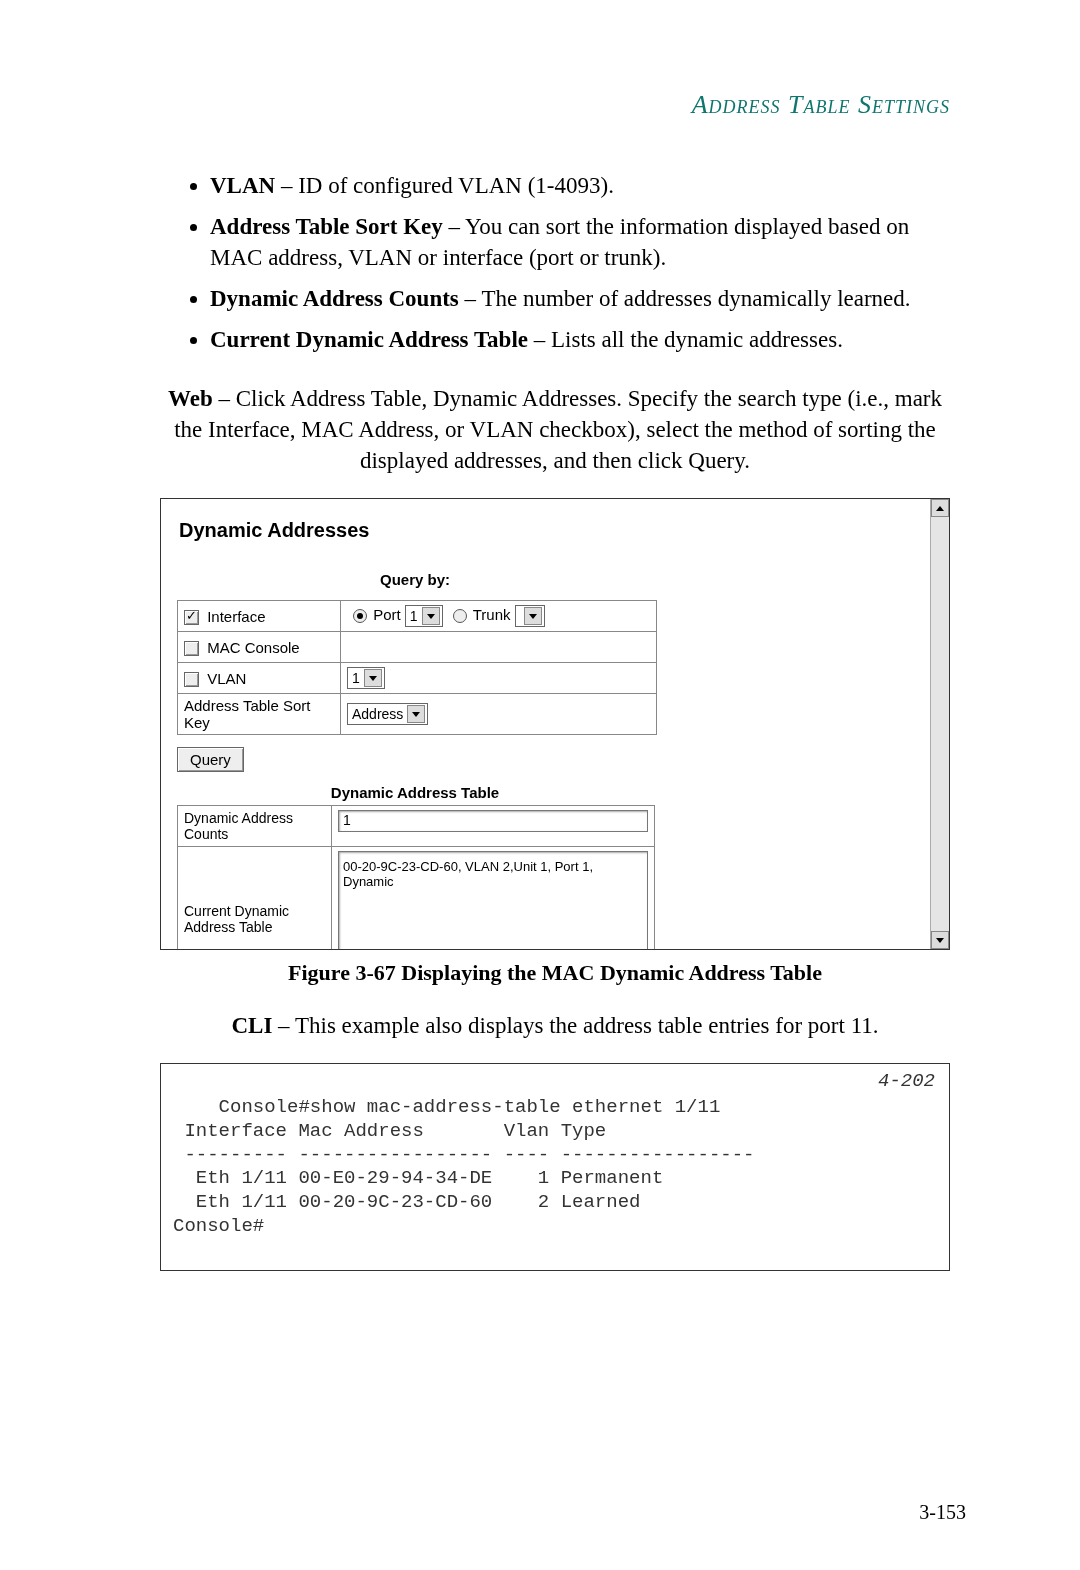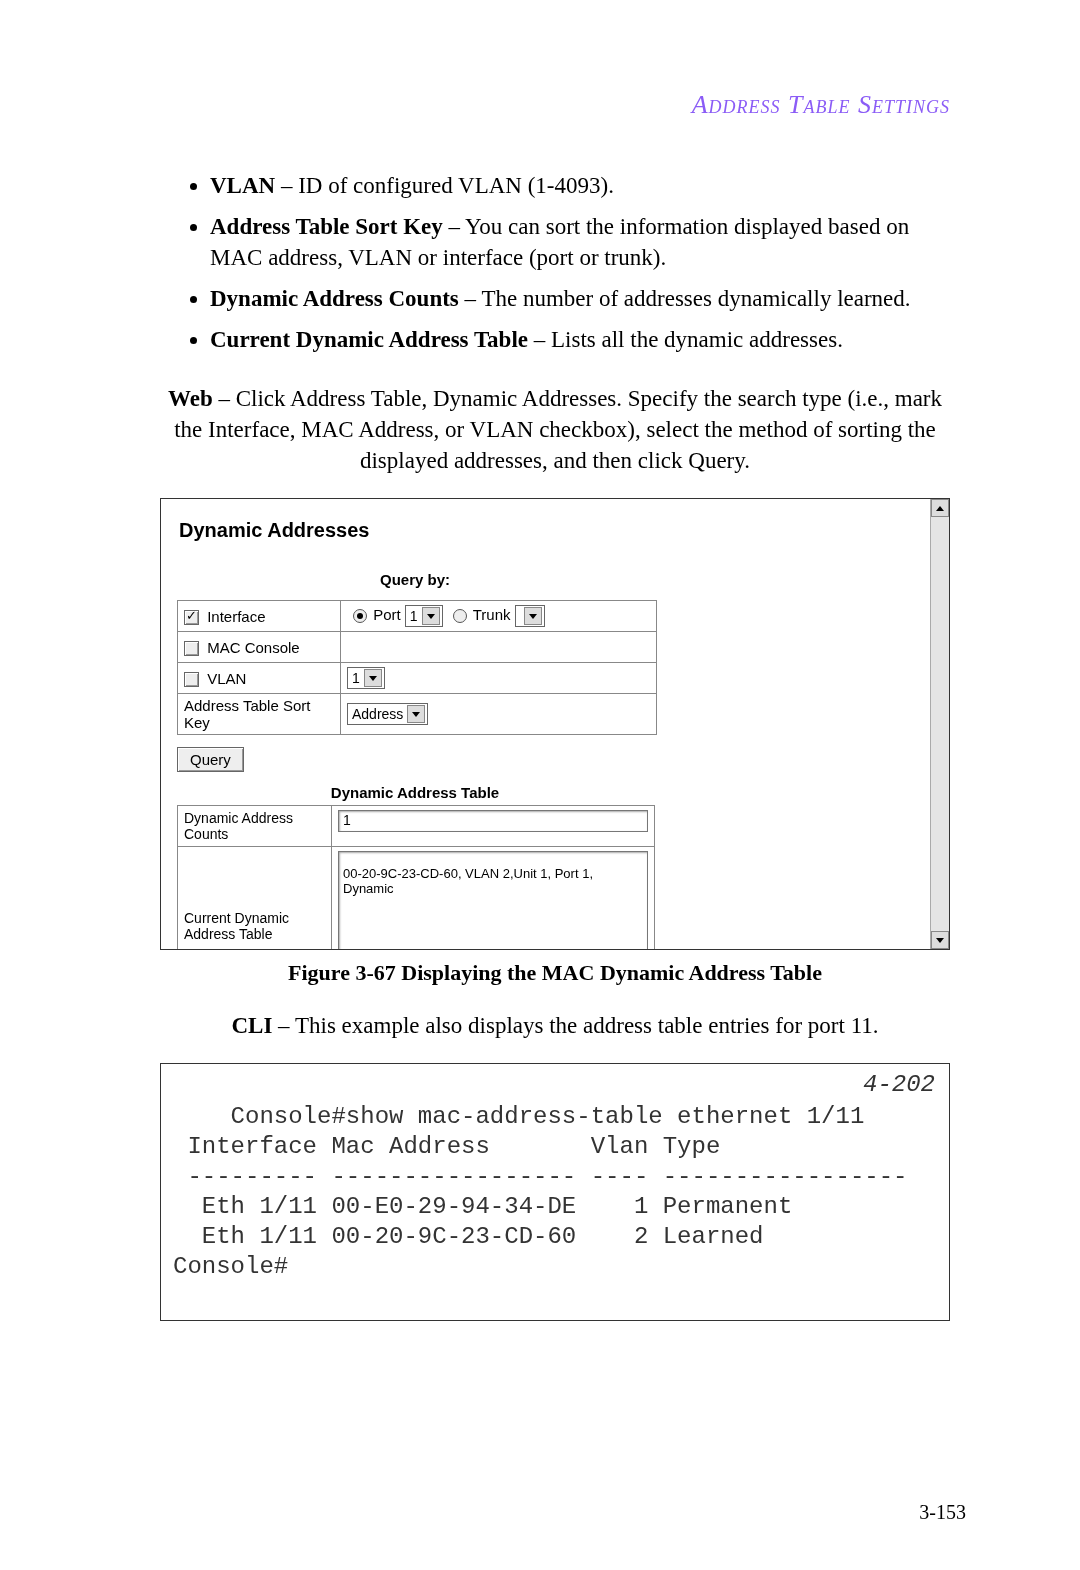--- a/index.html
+++ b/index.html
@@ -16,21 +16,21 @@
     box-sizing: border-box;
     padding: 90px 130px 60px 160px;
   }
   .running-head {
     text-align: right;
     font-variant: small-caps;
     font-style: italic;
     font-size: 26px;
     letter-spacing: 1px;
     margin-bottom: 50px;
-    color: #8b5cf6;
+    color: #0f766e;
   }
   ul.bullets {
     list-style: disc;
     padding-left: 50px;
     margin: 0 0 28px 0;
   }
   ul.bullets > li {
     font-size: 23px;
     line-height: 1.35;
     margin-bottom: 10px;
@@ -178,21 +178,21 @@
     min-height: 18px;
     font-size: 14px;
   }
   .listbox {
     border: 1px solid #777;
     background: #fff;
     box-shadow: inset 1px 1px 2px #aaa;
     height: 120px;
     width: 300px;
     font-size: 13px;
-    padding: 14px 4px;
+    padding: 7px 4px;
     overflow: hidden;
   }
   
   .fake-scroll {
     position: absolute;
     right: 0; top: 0; bottom: 0;
     width: 18px;
     background: #e5e5e5;
     border-left: 1px solid #aaa;
   }
@@ -214,21 +214,21 @@
   }
   .fig-caption {
     text-align: center;
     font-weight: bold;
     font-size: 22px;
     margin: 10px 0 24px 0;
   }
   .cli-box {
     border: 1px solid #333;
     font-family: "Courier New", monospace;
-    font-size: 24px;
+    font-size: 19px;
     line-height: 1.25;
     padding: 8px 12px;
     white-space: pre;
     color: #333;
     position: relative;
     margin-top: 6px;
   }
   .cli-ref {
     position: absolute;
     right: 14px;

